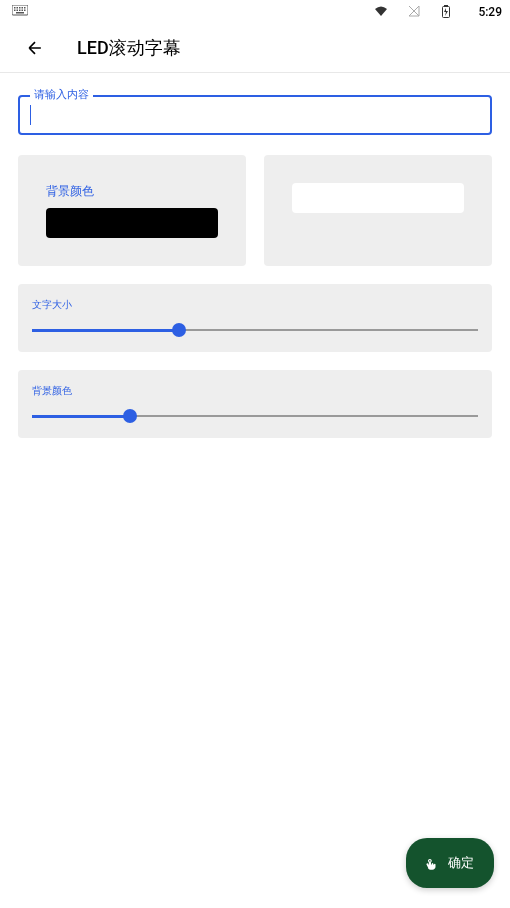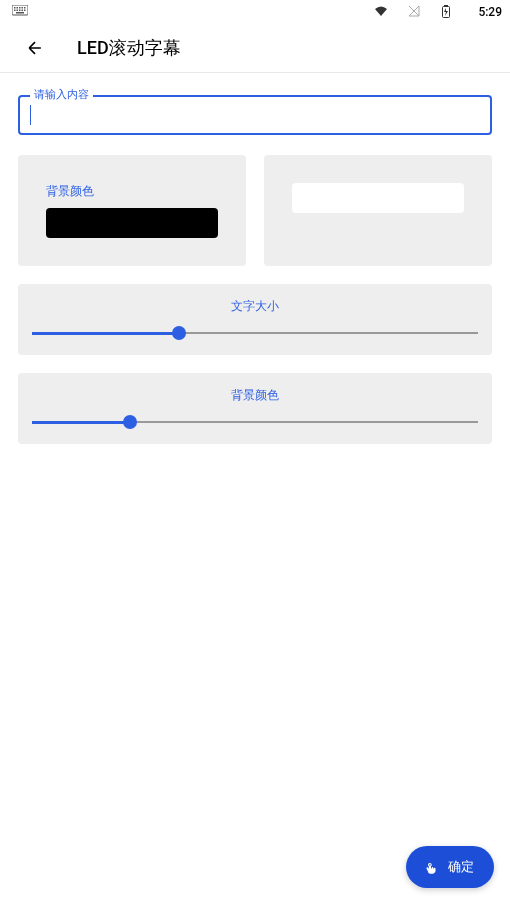--- a/index.html
+++ b/index.html
@@ -116,24 +116,23 @@
     .color-swatch.text {
       background: #ffffff;
     }
     .slider-card {
       background: #eeeeee;
       border-radius: 4px;
       padding: 14px 14px 18px 14px;
       margin-bottom: 18px;
     }
     .slider-label {
-      font-size: 12px;
+      font-size: 10px;
       color: #2d5fe3;
       margin-bottom: 14px;
-      text-align: center;
     }
     .slider-track {
       position: relative;
       height: 8px;
       display: flex;
       align-items: center;
     }
     .slider-rail {
       position: absolute;
       width: 100%;
@@ -150,23 +149,23 @@
       width: 14px;
       height: 14px;
       background: #2d5fe3;
       border-radius: 50%;
       transform: translateX(-50%);
     }
     .fab {
       position: absolute;
       bottom: 20px;
       right: 16px;
-      height: 42px;
+      height: 50px;
       padding: 0 20px 0 16px;
-      background: #1d4ed8;
+      background: #14532d;
       border-radius: 21px;
       border: none;
       display: flex;
       align-items: center;
       gap: 8px;
       color: #ffffff;
       font-size: 13px;
       box-shadow: 0 2px 6px rgba(0,0,0,0.2);
     }
     .fab-icon {

